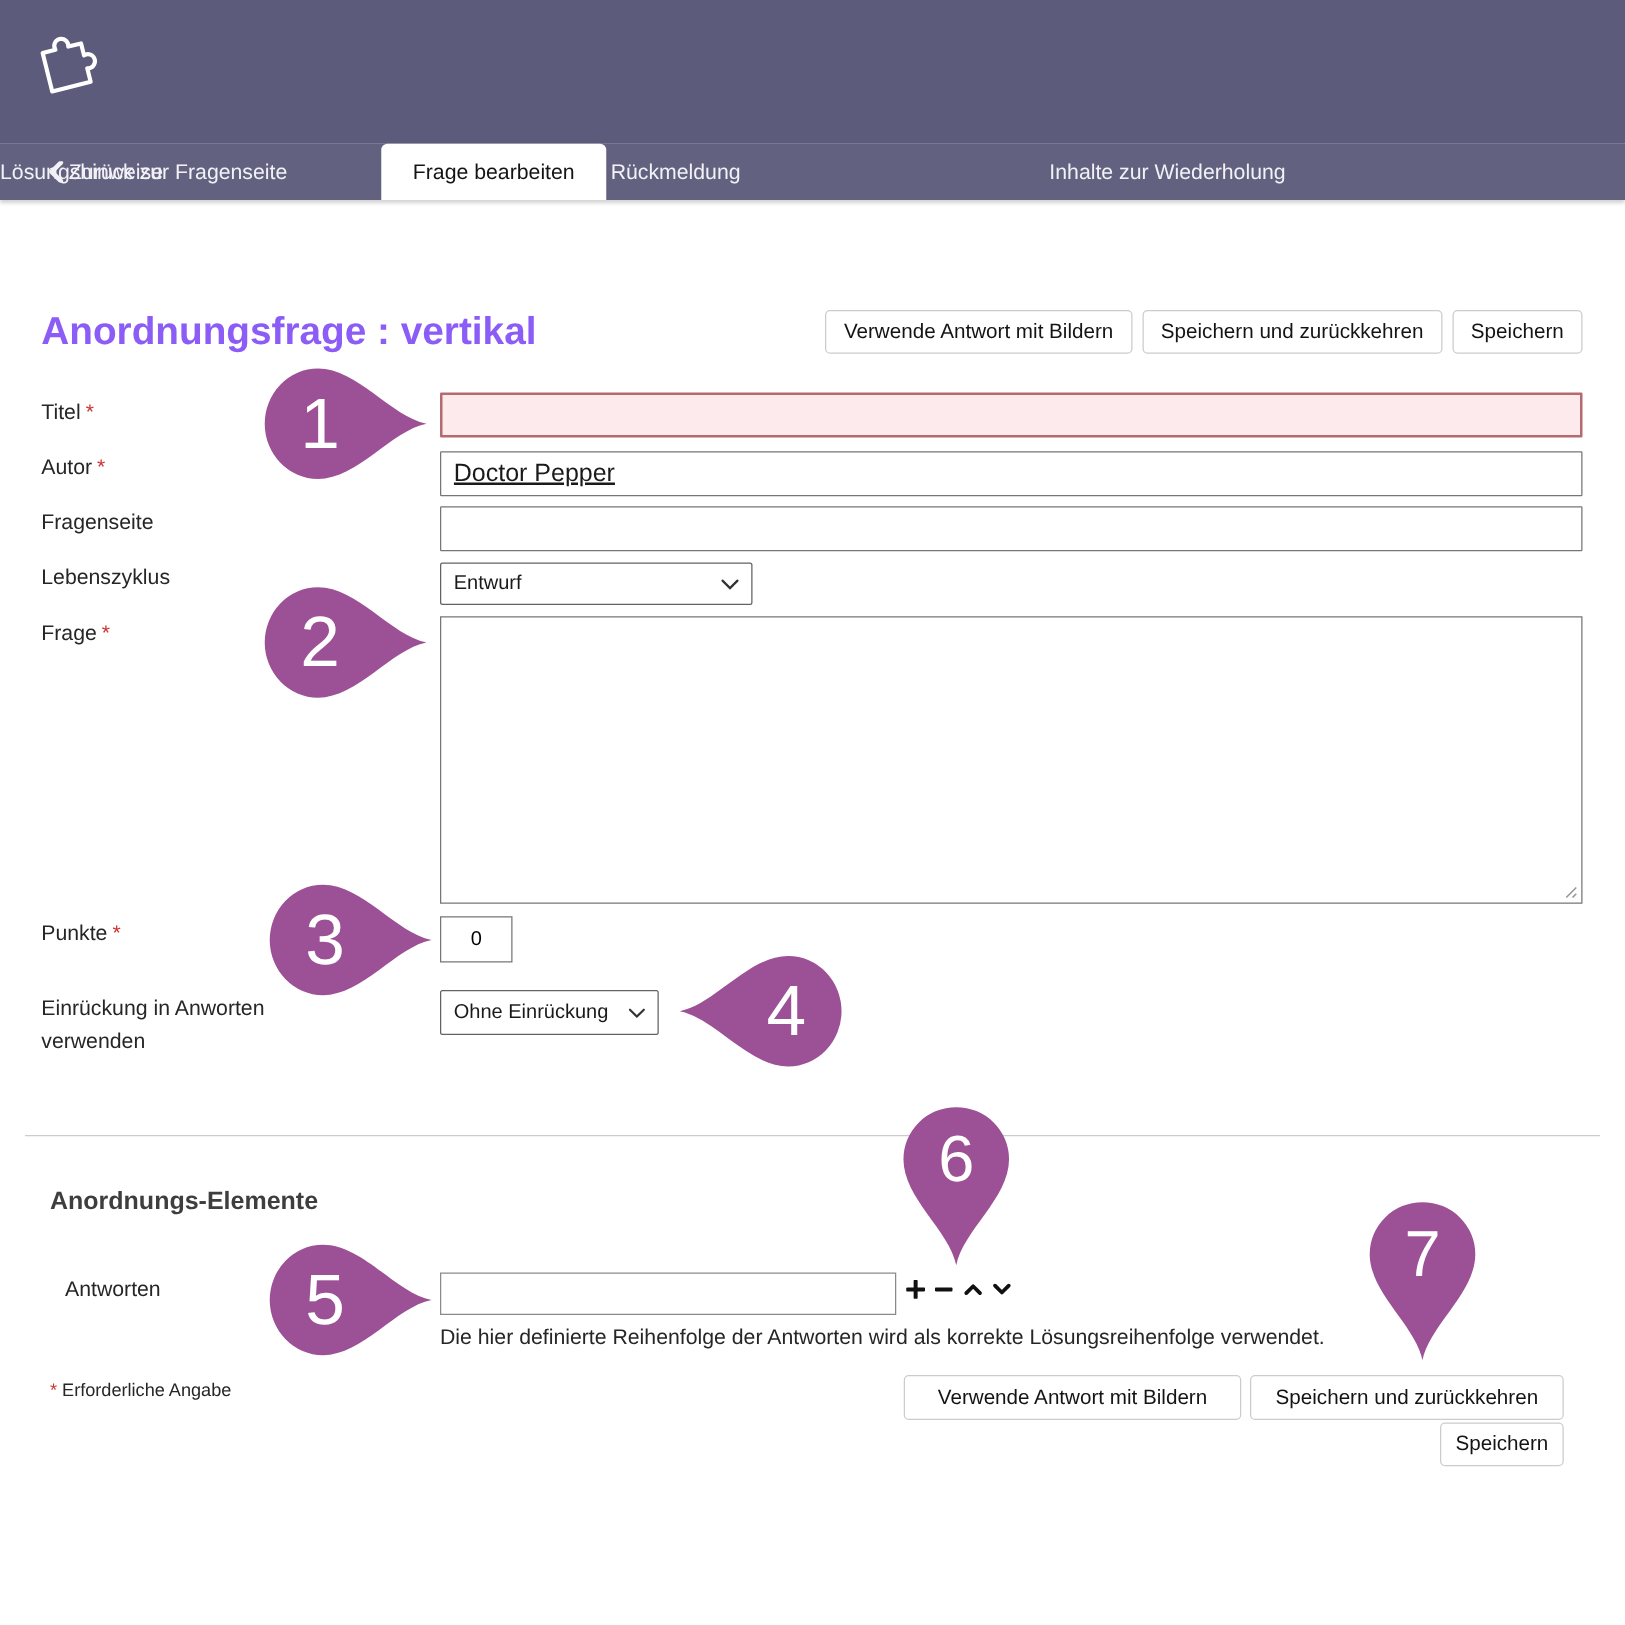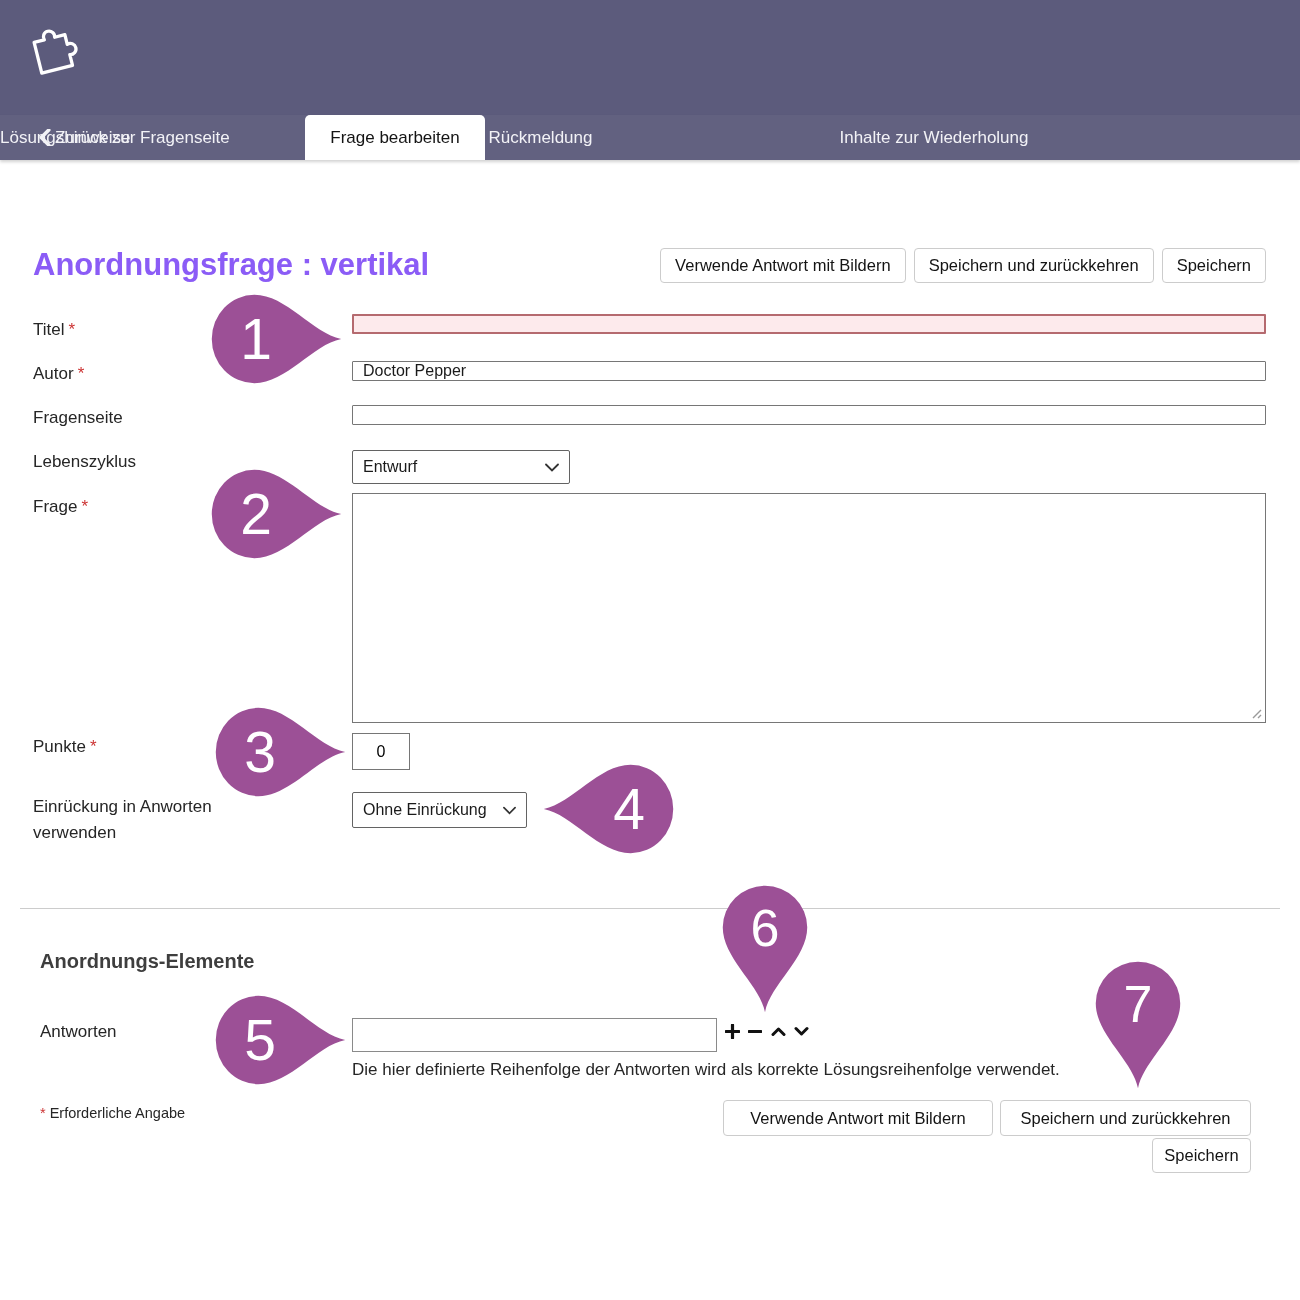--- a/index.html
+++ b/index.html
@@ -28,41 +28,41 @@
   .main-heading { position:absolute; left:33px; top:247px; font-size:31px; font-weight:bold; color:#8b5cf6; }
   .btn { background:#ffffff; border:1px solid #cccccc; border-radius:4px; color:#141414; font-size:16.5px;
     display:flex; align-items:center; justify-content:center; cursor:pointer;
     font-family:"Liberation Sans","DejaVu Sans",sans-serif; white-space:nowrap; }
   .toolbar { position:absolute; top:248px; right:34px; display:flex; gap:8px; }
   .toolbar .btn { height:35px; padding:0 14px; }
 
   
   .flabel { position:absolute; left:33px; font-size:17px; color:#262626; }
   .req { color:#cc3333; margin-left:4px; }
-  .txt-input { position:absolute; left:352px; width:914px; height:20px; border:1px solid #767676;
-    background:#ffffff; font-size:16px; padding:0 10px; color:#1a1a1a; border-radius:1px;
-    font-family:"Liberation Sans","DejaVu Sans",sans-serif; }
+  .txt-input { position:absolute; left:352px; width:914px; height:36px; border:1px solid #767676;
+    background:#ffffff; font-size:20px; padding:0 10px; color:#1a1a1a; border-radius:1px;
+    font-family:"Liberation Sans","DejaVu Sans",sans-serif;text-decoration:underline; }
   .txt-input.error { background:#fdeaec; border:2px solid #b56a6f; }
   .selectbox { position:absolute; left:352px; height:34px; border:1px solid #636363; border-radius:2px;
     background:#ffffff; display:flex; align-items:center; font-size:16px; color:#1a1a1a;
     padding:0 10px; cursor:pointer; }
   .selectbox .chev { position:absolute; right:10px; }
   .textarea-frage { position:absolute; left:352px; top:493px; width:914px; height:230px;
     border:1px solid #767676; background:#ffffff; resize:none; font-size:16px; padding:8px 10px;
     font-family:"Liberation Sans","DejaVu Sans",sans-serif; }
   .resize-grip { position:absolute; left:1248px; top:705px; width:15px; height:15px; pointer-events:none; }
   .punkte-input { position:absolute; left:352px; top:733px; width:58px; height:37px; border:1px solid #767676;
     text-align:center; font-size:16px; font-family:"Liberation Sans","DejaVu Sans",sans-serif; }
   .einrueck-label { line-height:26px; }
 
   .divider { position:absolute; left:20px; top:908px; width:1260px; height:1px; background:#cccccc; }
 
   
   .section-heading { position:absolute; left:40px; top:950px; font-size:20px; font-weight:bold; color:#3e3e3e; }
-  .antworten-label { left:40px; top:1022px; }
+  .antworten-label { left:52px; top:1022px; }
   .antworten-input { position:absolute; left:352px; top:1018px; width:365px; height:34px; border:1px solid #8a8a8a;
     font-size:16px; padding:0 10px; font-family:"Liberation Sans","DejaVu Sans",sans-serif; }
   .order-icons { position:absolute; left:724px; top:1023px; display:flex; gap:7px; align-items:center; }
   .order-icons .oicon { width:16px; height:16px; display:flex; align-items:center; justify-content:center; cursor:pointer; }
   .help-text { position:absolute; left:352px; top:1060px; font-size:17px; color:#262626; }
   .required-note { position:absolute; left:40px; top:1105px; font-size:14.5px; color:#262626; }
   .required-note .req { margin:0 4px 0 0; }
 
   .footer-btn-1 { position:absolute; left:723px; top:1100px; width:270px; height:36px; }
   .footer-btn-2 { position:absolute; left:1000px; top:1100px; width:251px; height:36px; }
@@ -127,21 +127,21 @@
   <div class="flabel" style="top:737px"><span>Punkte</span><span class="req">*</span></div>
   <div class="flabel einrueck-label" style="top:794px">
     <span>Einrückung in Anworten</span><br>
     <span>verwenden</span>
   </div>
 
   <input class="txt-input error" style="top: 314px;" value="">
   <input class="txt-input" style="top: 361px;" value="Doctor Pepper">
   <input class="txt-input" style="top: 405px;" value="">
 
-  <div class="selectbox" style="top:450px; width:218px">
+  <div class="selectbox" style="top:450px; width:250px">
     <span>Entwurf</span>
     <svg class="chev" width="14" height="9" viewBox="0 0 14 9">
       <path d="M1,1.5 L7,7.5 L13,1.5" fill="none" stroke="#333333" stroke-width="1.8" stroke-linecap="round"></path>
     </svg>
   </div>
 
   <textarea class="textarea-frage" style=""></textarea>
   <svg class="resize-grip" viewBox="0 0 15 15">
     <path d="M13,5 L5,13 M13,10 L10,13" stroke="#9a9a9a" stroke-width="1.4" fill="none"></path>
   </svg>

